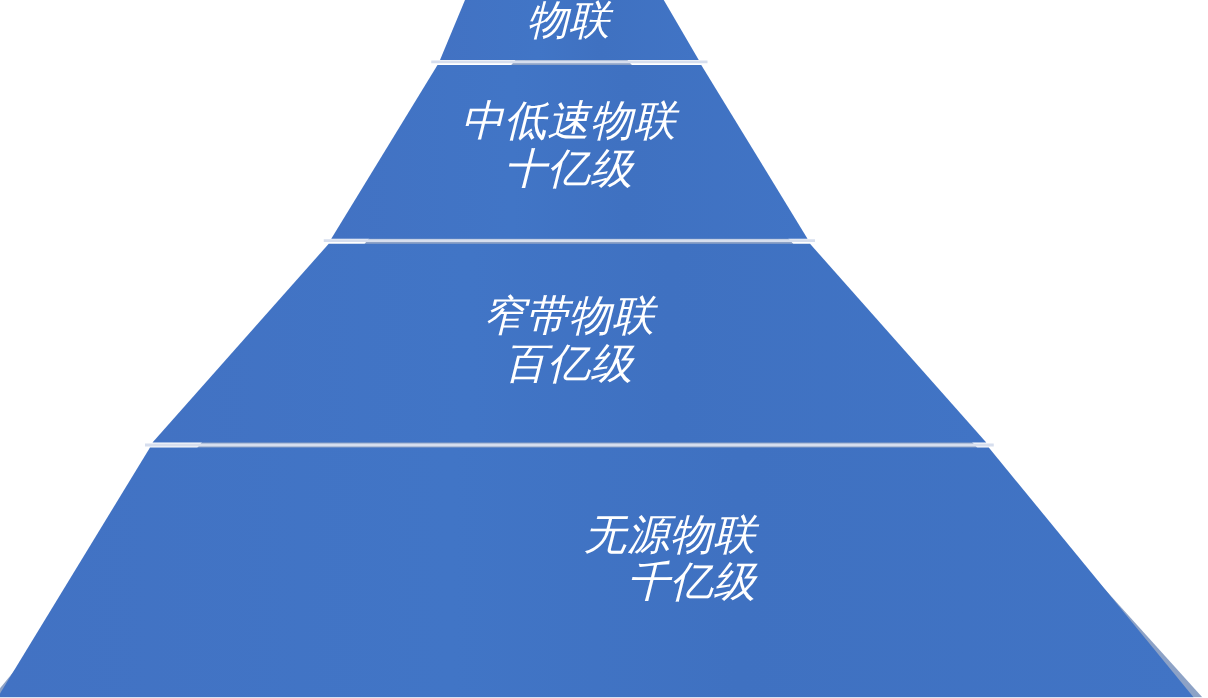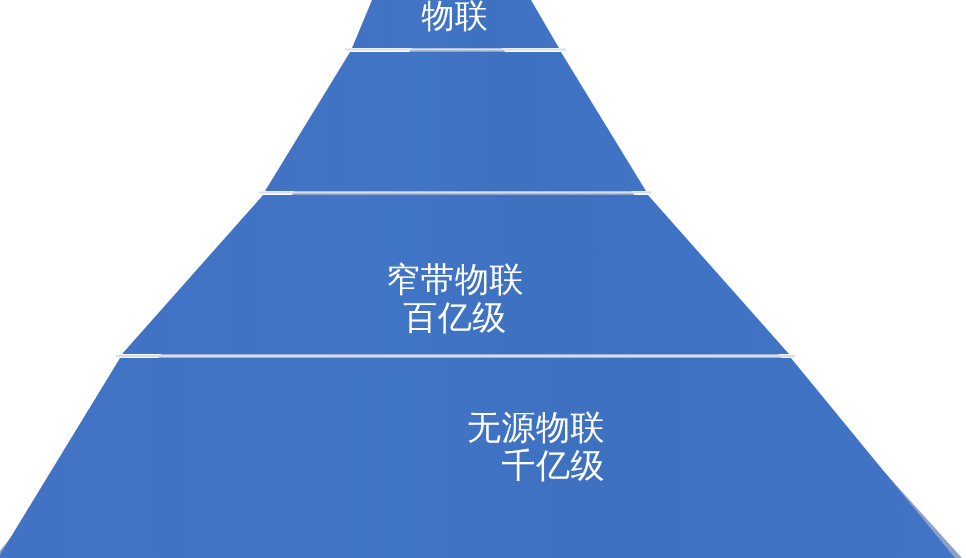--- a/index.html
+++ b/index.html
@@ -11,20 +11,21 @@
     width: 966px;
     height: 558px;
     overflow: hidden;
     font-family: "Liberation Sans", "DejaVu Sans", sans-serif;
   }
   #stage {
     position: relative;
     width: 966px;
     height: 558px;
     background: #ffffff;
+    font-style: italic;
   }
   #pyramid-svg {
     position: absolute;
     left: 0;
     top: 0;
     width: 966px;
     height: 558px;
     display: block;
   }
   .tier-label {
@@ -48,21 +49,20 @@
     left: 305px;
     top: 78px;
     width: 300px;
     font-size: 34px;
   }
   #label-tier-3 {
     left: 305px;
     top: 234px;
     width: 300px;
     font-size: 34px;
-    margin-top: 27px;
   }
   #label-tier-4 {
     left: 305px;
     top: 409px;
     width: 300px;
     font-size: 34px;
     text-align: right;
   }
 </style>
 </head>
@@ -90,20 +90,22 @@
 
     <polygon points="372,0 531,0 559,48 352,48" fill="url(#gradFill)"></polygon>
 
     <line x1="345" y1="49.5" x2="566" y2="49.5" stroke="#D6DEEE" stroke-width="2.2"></line>
     <line x1="259" y1="192.5" x2="652" y2="192.5" stroke="#D6DEEE" stroke-width="2.2"></line>
     <line x1="116" y1="356" x2="795" y2="356" stroke="#D6DEEE" stroke-width="2.4"></line>
   </svg>
 
   <div class="tier-label" id="label-tier-1">物联</div>
 
+  <div class="tier-label" id="label-tier-2">中低速物联
+十亿级</div>
 
   <div class="tier-label" id="label-tier-3">窄带物联
 百亿级</div>
 
   <div class="tier-label" id="label-tier-4">无源物联
 千亿级</div>
 
 </div>
 
 </body></html>

